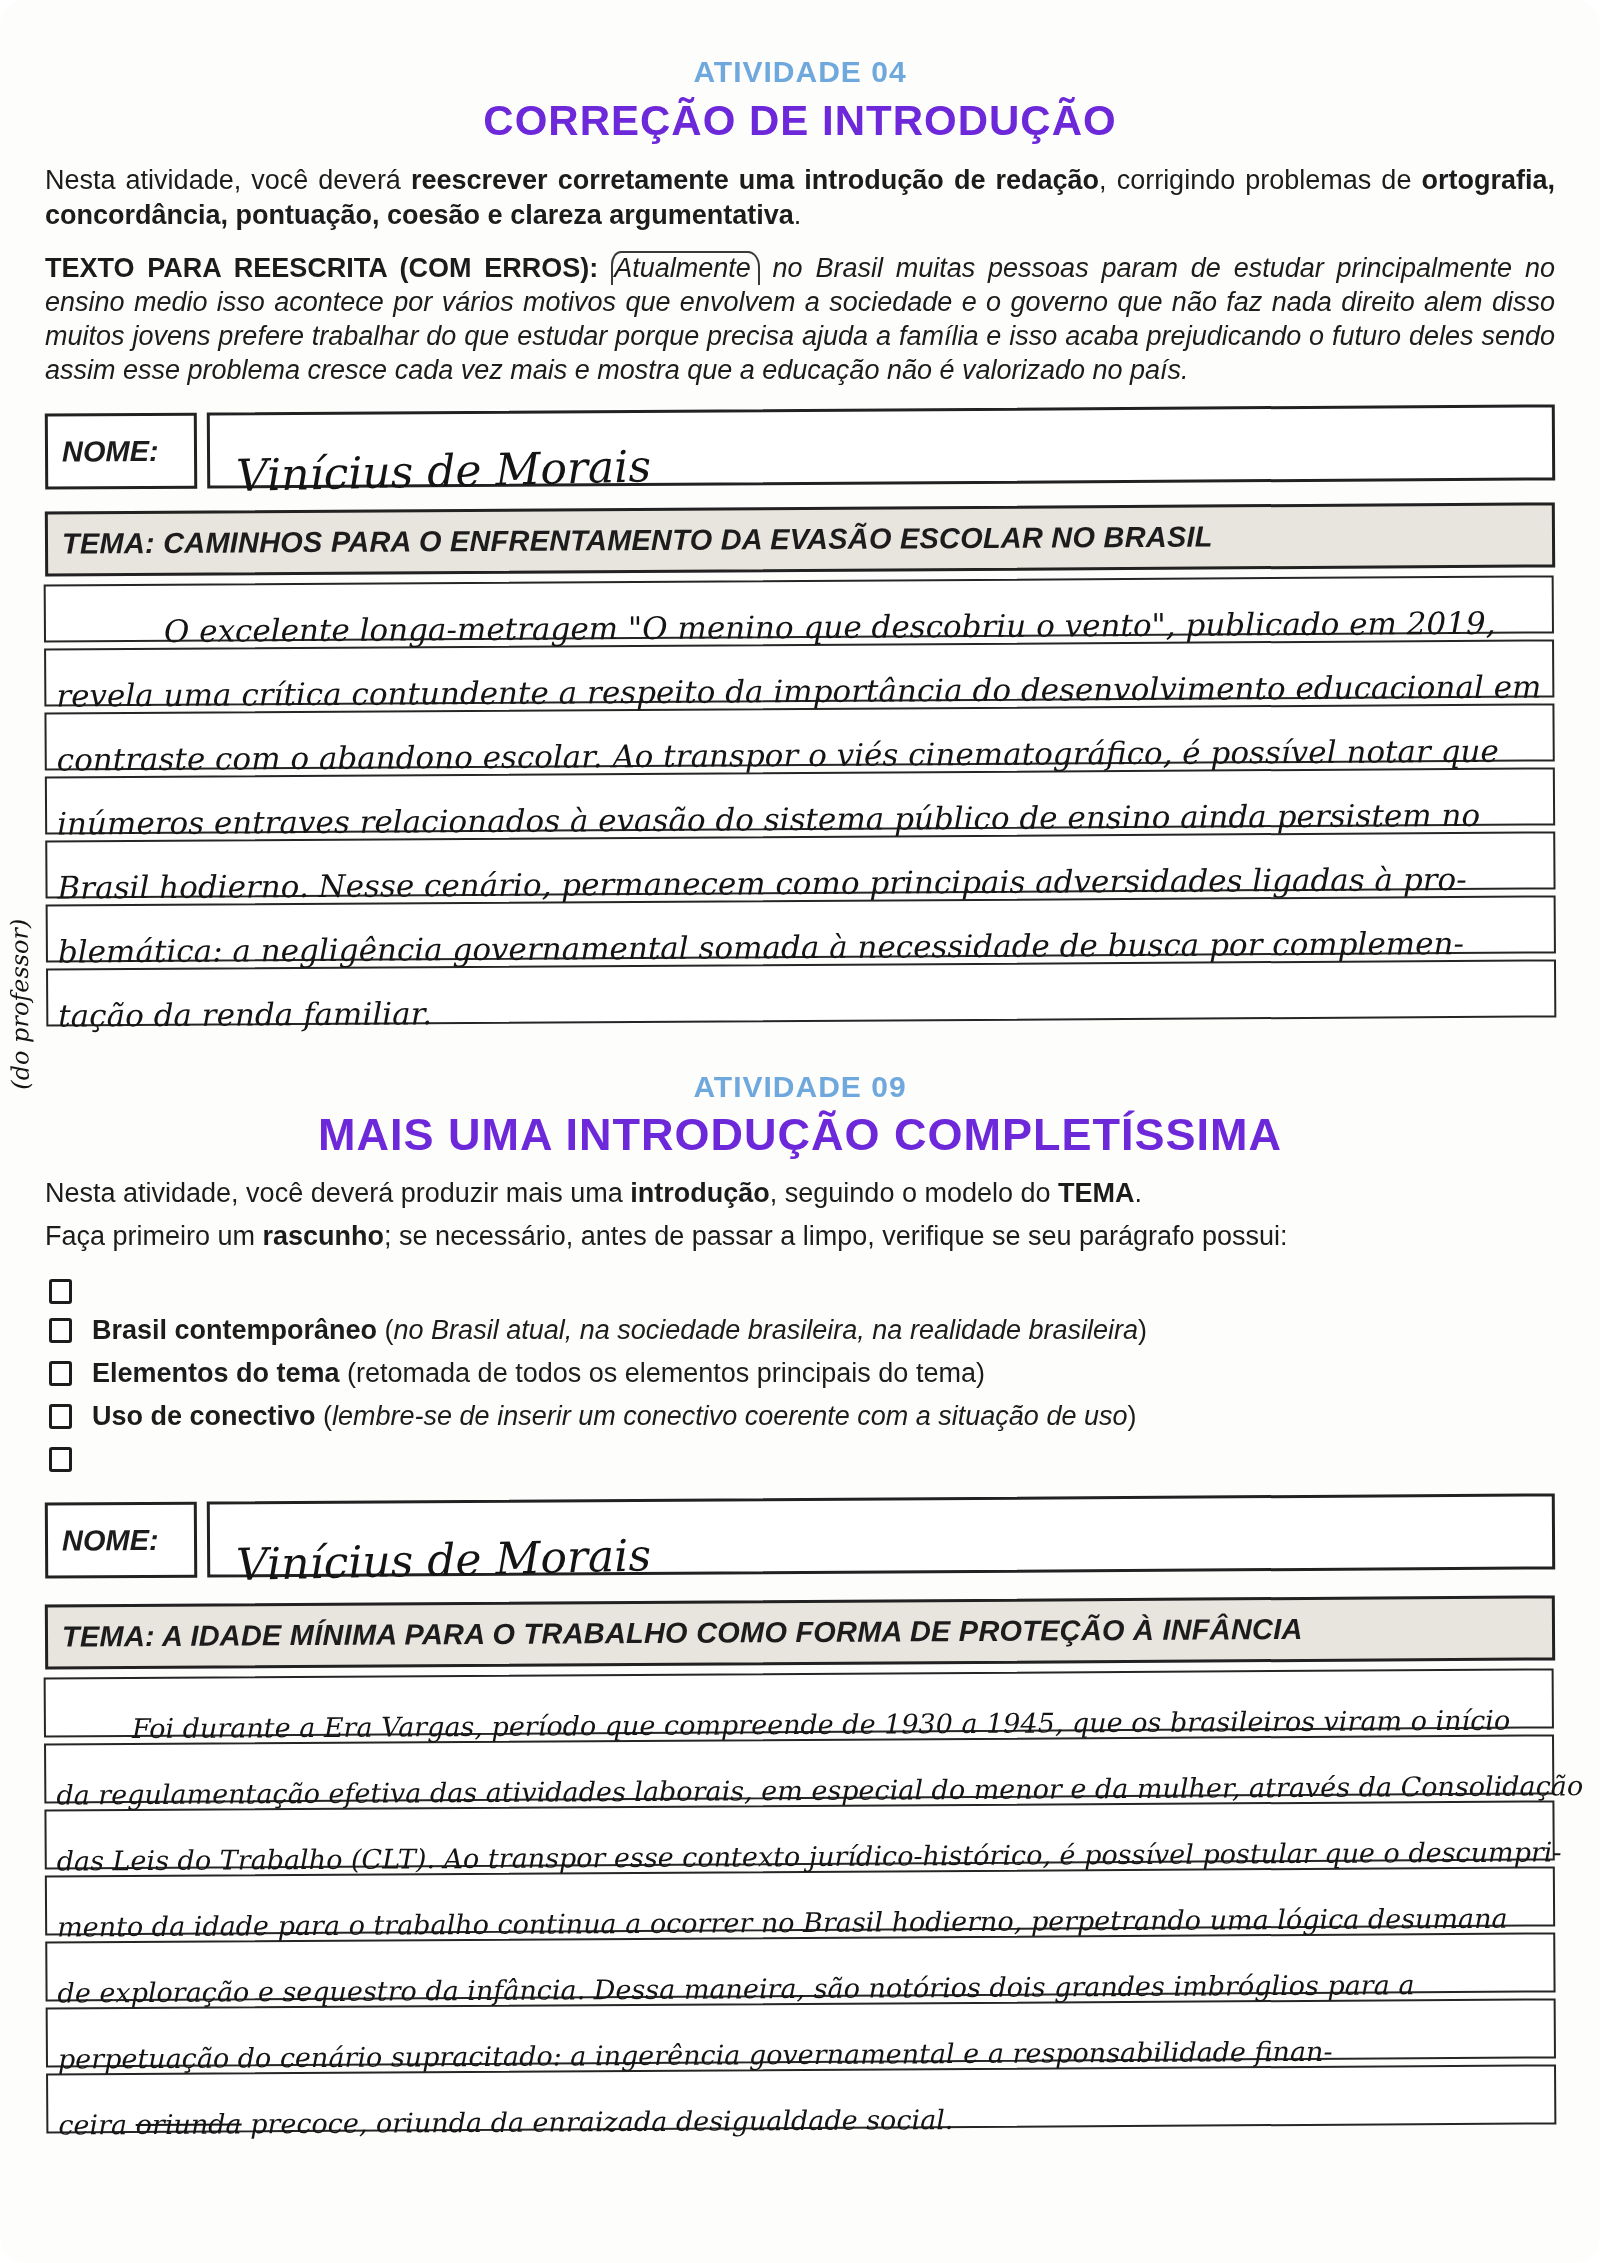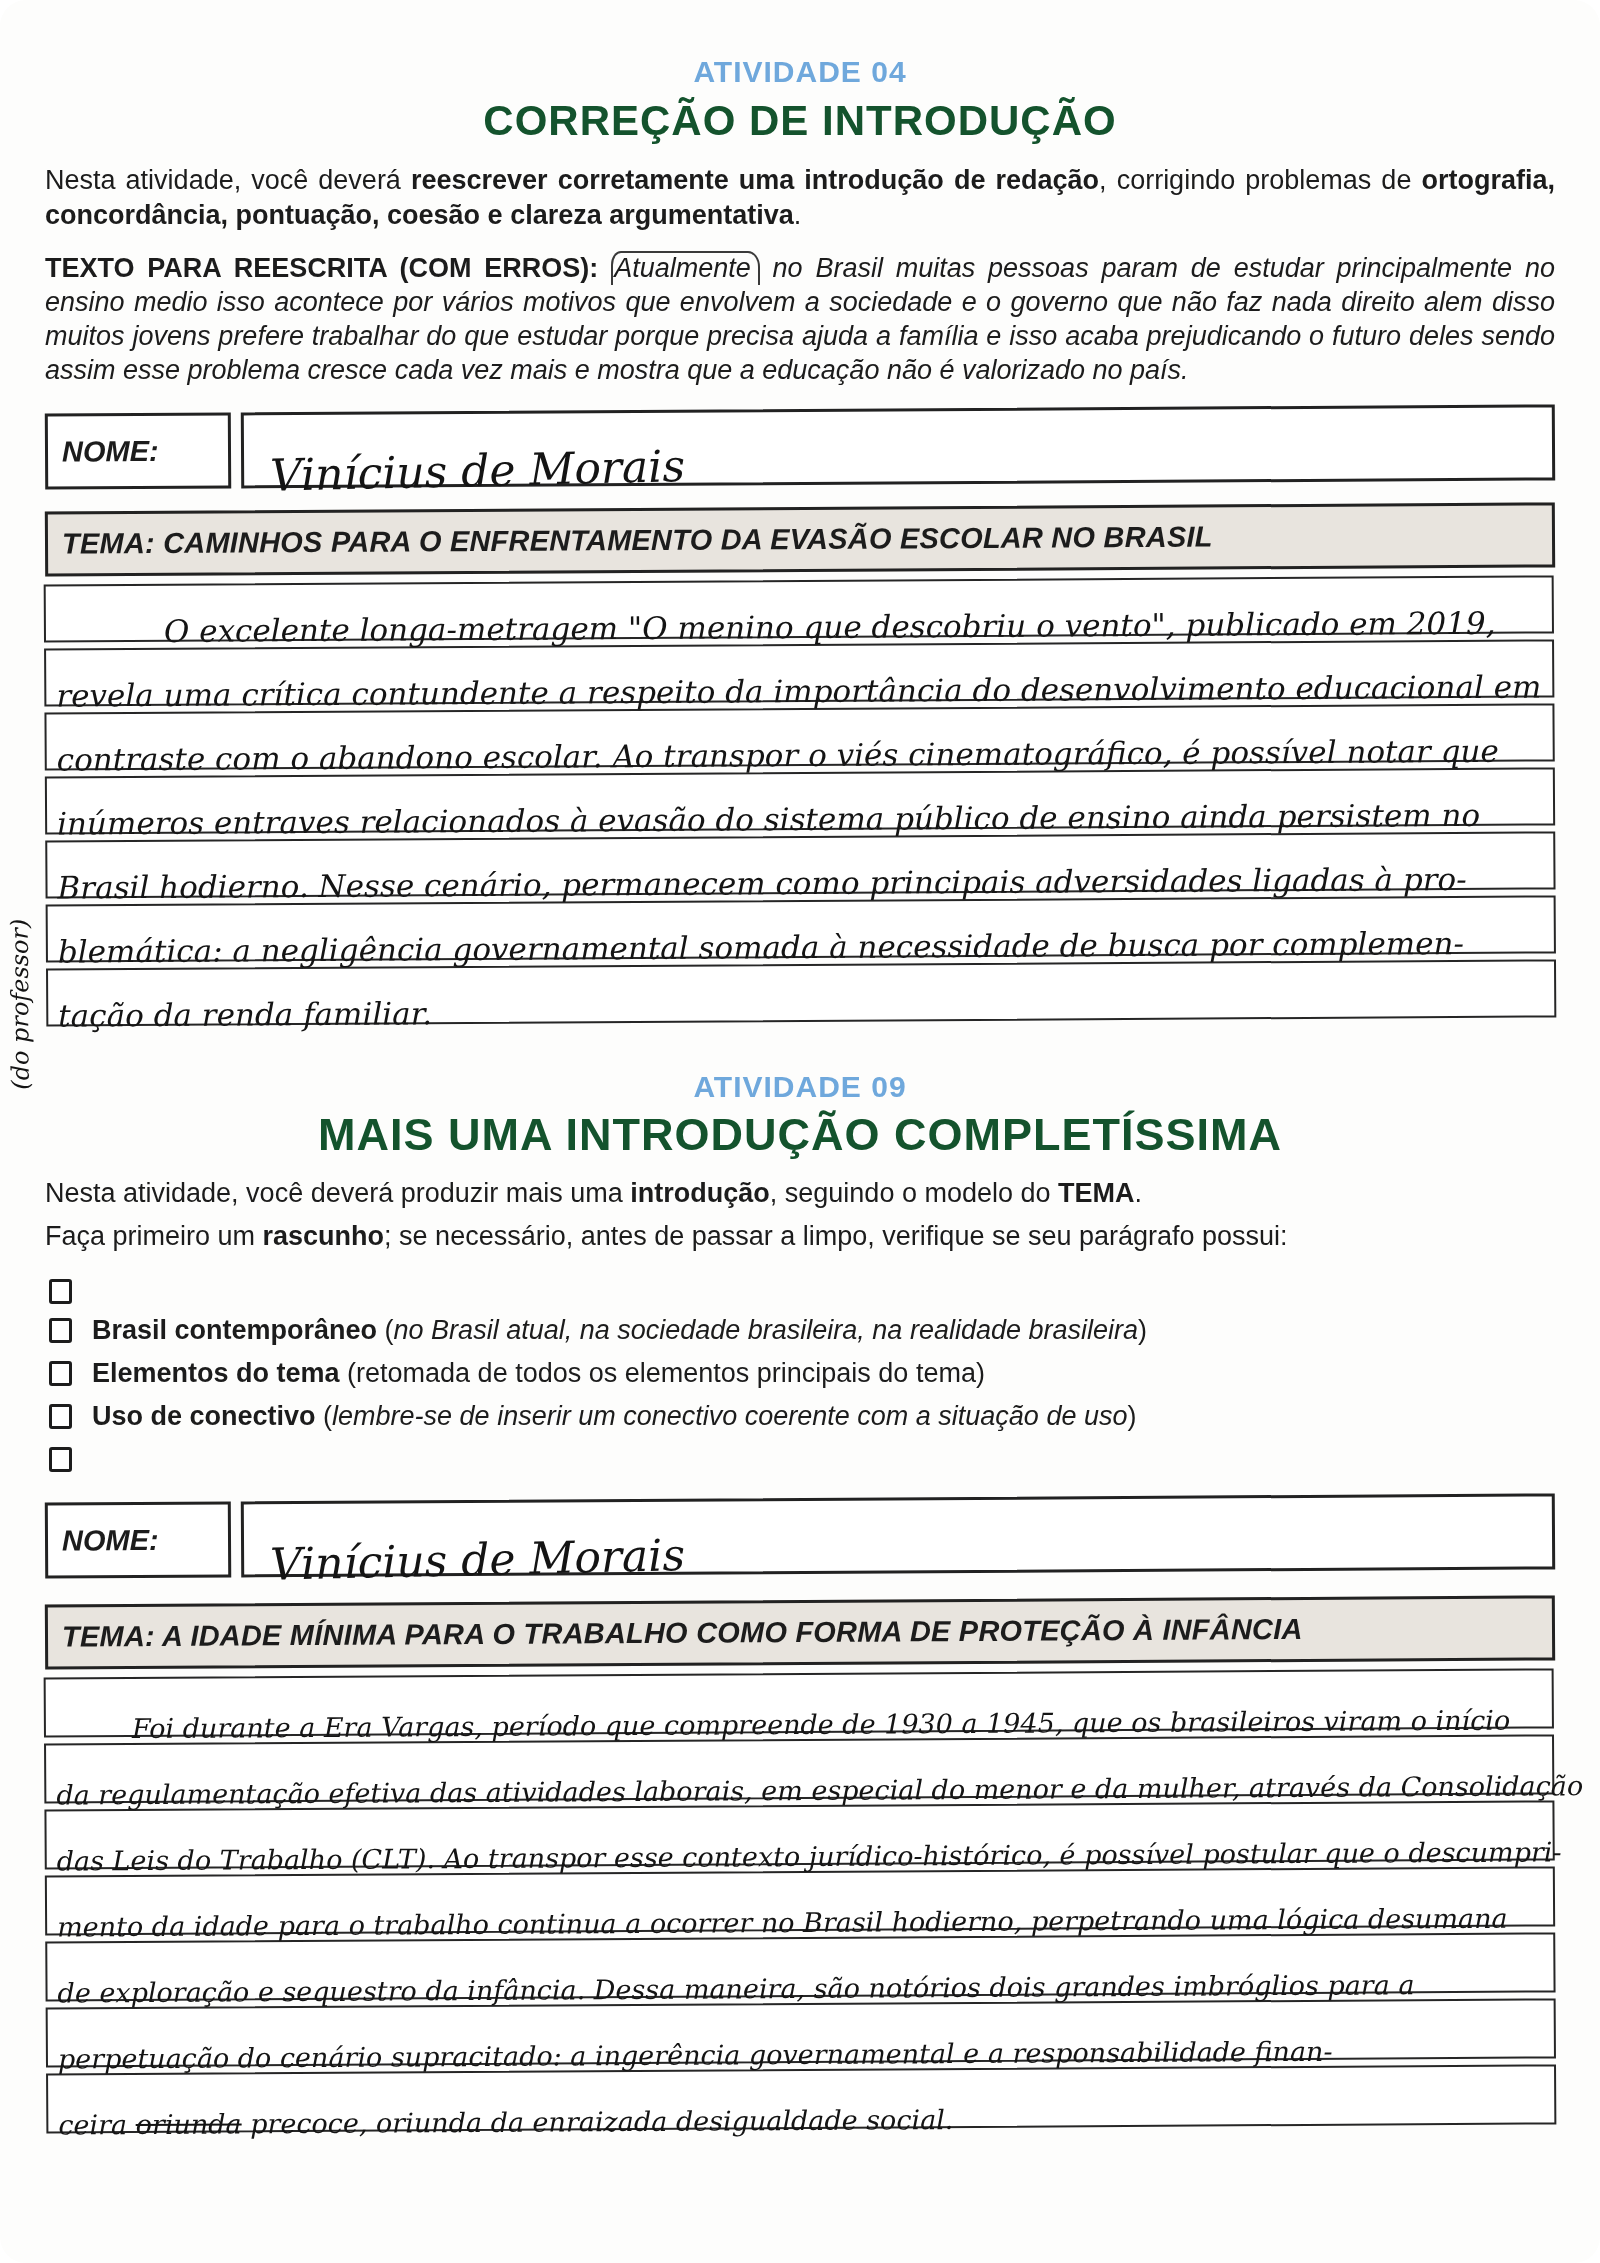--- a/index.html
+++ b/index.html
@@ -16,38 +16,38 @@
     border-radius:26px;
   }
   .b{font-weight:700;}
   .i{font-style:italic;}
   .strike{text-decoration:line-through;}
   .kicker{
     text-align:center;font-weight:700;font-size:30px;line-height:34px;
     color:#6fa8dc;letter-spacing:1px;
   }
   .doc-title{
-    text-align:center;font-weight:700;color:#14532d;
+    text-align:center;font-weight:700;color:#6d28d9;
     font-size:42px;line-height:48px;margin:8px 0 18px 0;letter-spacing:1px;
   }
   .doc-title.t5{font-size:45px;line-height:50px;margin:6px 0 14px 0;}
   .para{font-size:27px;line-height:35px;margin:0;}
   .justify{text-align:justify;}
   .intro{margin-top:1px;}
   .rewrite{margin-top:18px;line-height:34px;font-size:27px;}
   .bracketed{
     border:2px solid #3a3a3a;border-bottom:none;
     border-radius:10px 12px 0 0 / 14px 16px 0 0;
     padding:0 7px 2px 1px;
   }
   .skew{transform:rotate(-0.35deg);}
   
   .nome-row{display:flex;gap:10px;margin-top:22px;height:76px;}
   .nome-label{
-    width:186px;border:3px solid #222;display:flex;align-items:center;
+    width:152px;border:3px solid #222;display:flex;align-items:center;
     padding-left:14px;font-weight:700;font-style:italic;font-size:29px;
     box-sizing:border-box;background:#fff;
   }
   .nome-value{
     flex:1;border:3px solid #222;position:relative;background:#fff;
     box-sizing:border-box;
   }
   .hand{
     font-family:"DejaVu Serif",serif;font-style:italic;color:#141414;
   }

